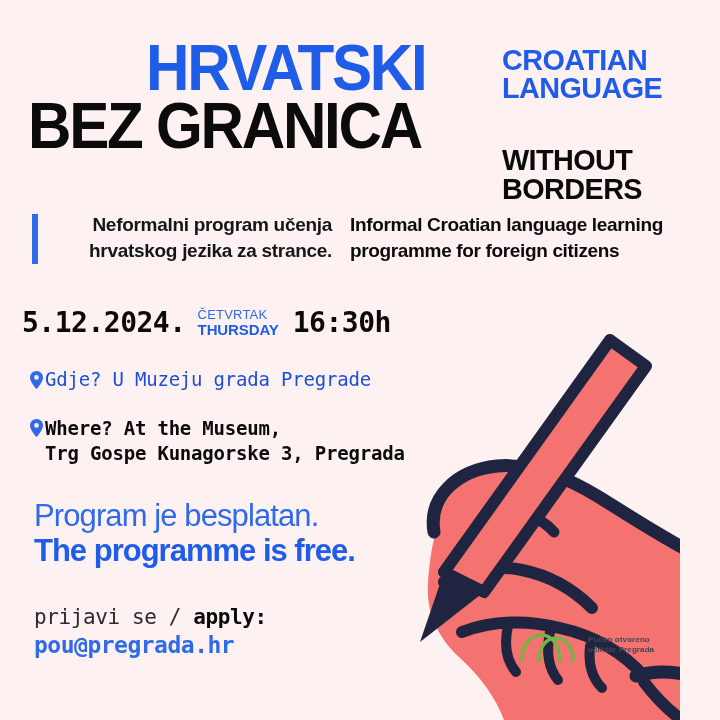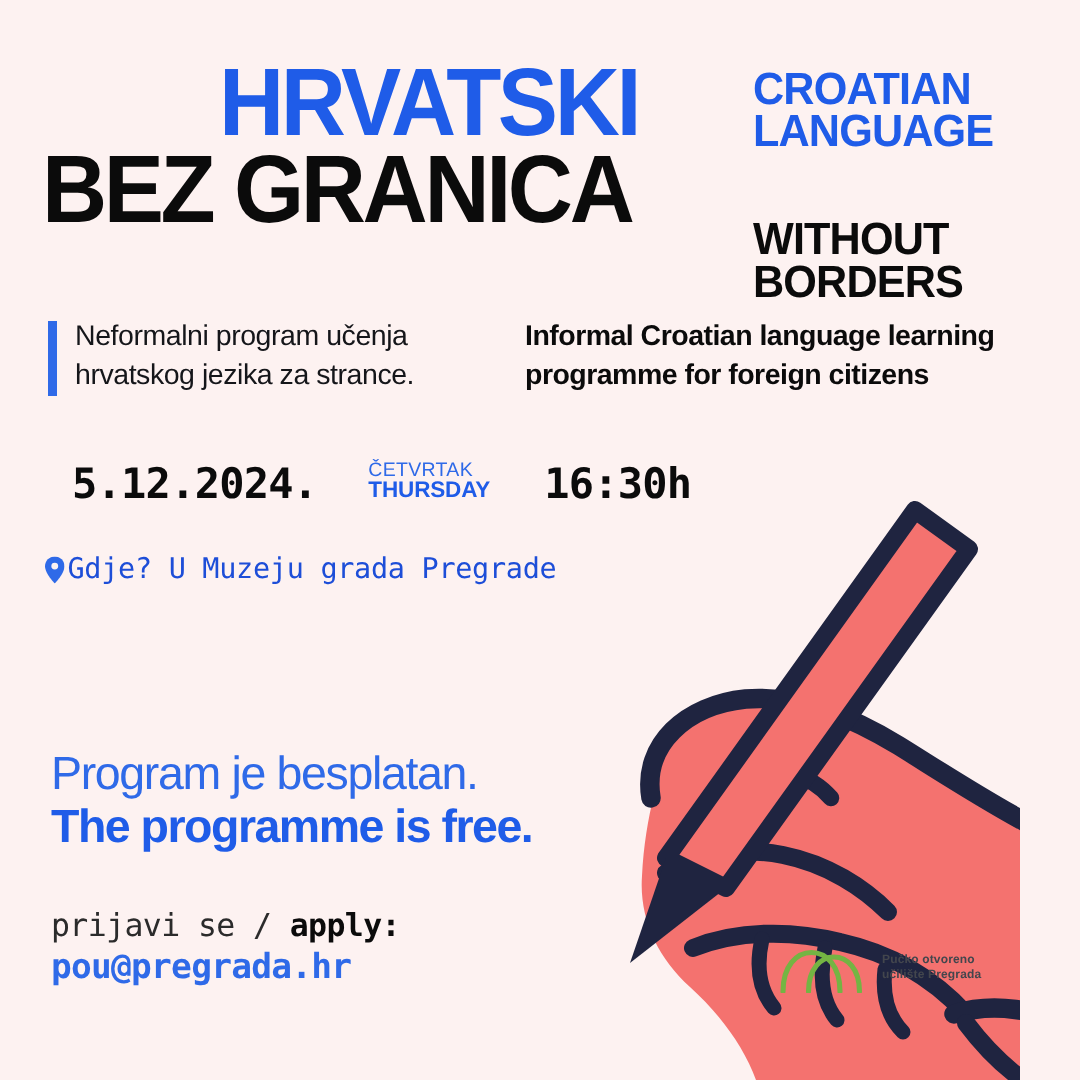--- a/index.html
+++ b/index.html
@@ -112,43 +112,43 @@
     height: 50px;
     background: #2f6ae8;
     margin-right: 12px;
     flex: 0 0 auto;
     margin-top: 2px;
   }
   #subtitle-hr {
     font-size: 19px;
     line-height: 1.38;
     color: #15161a;
-    font-weight: 400;
+    font-weight: 700;
     letter-spacing: -0.3px;
     width: 282px;
     flex: 0 0 auto;
+    text-align: right;
   }
   #subtitle-en {
     font-size: 19px;
     line-height: 1.38;
     color: #0b0b0b;
     font-weight: 700;
     letter-spacing: -0.35px;
     margin-left: 18px;
     width: 380px;
   }
 
   
   #date-row {
     position: absolute;
-    left: 48px;
+    left: 22px;
     top: 306px;
     display: flex;
-    align-items: flex-start;
-    gap: 22px;
+    align-items: flex-end;
   }
   #date-text {
     font-family: "DejaVu Sans Mono", monospace;
     font-size: 28px;
     font-weight: 700;
     color: #0b0b0b;
     letter-spacing: -0.5px;
   }
   #day-stack {
     margin-left: 12px;
@@ -338,20 +338,28 @@
   </div>
 
   <div id="loc-hr" class="loc-line">
     <svg class="pin" viewBox="0 0 13 18">
       <path d="M6.5 0 C2.9 0 0 2.9 0 6.5 C0 11.4 6.5 18 6.5 18 C6.5 18 13 11.4 13 6.5 C13 2.9 10.1 0 6.5 0 Z" fill="#2f6ae8"></path>
       <circle cx="6.5" cy="6.4" r="2.3" fill="#fdf2f1"></circle>
     </svg>
     <span id="loc-hr-text">Gdje? U Muzeju grada Pregrade</span>
   </div>
 
+  <div id="loc-en" class="loc-line">
+    <svg class="pin" viewBox="0 0 13 18">
+      <path d="M6.5 0 C2.9 0 0 2.9 0 6.5 C0 11.4 6.5 18 6.5 18 C6.5 18 13 11.4 13 6.5 C13 2.9 10.1 0 6.5 0 Z" fill="#2f6ae8"></path>
+      <circle cx="6.5" cy="6.4" r="2.3" fill="#fdf2f1"></circle>
+    </svg>
+    <span id="loc-en-text">Where? At the Museum,
+Trg Gospe Kunagorske 3, Pregrada</span>
+  </div>
 
   <div id="free-block">
     <span id="free-hr">Program je besplatan.</span>
     <span id="free-en">The programme is free.</span>
   </div>
 
   <div id="apply-block">
     <span id="apply-label"><span>prijavi se / </span><b>apply:</b></span>
     <span id="apply-email">pou@pregrada.hr</span>
   </div>

